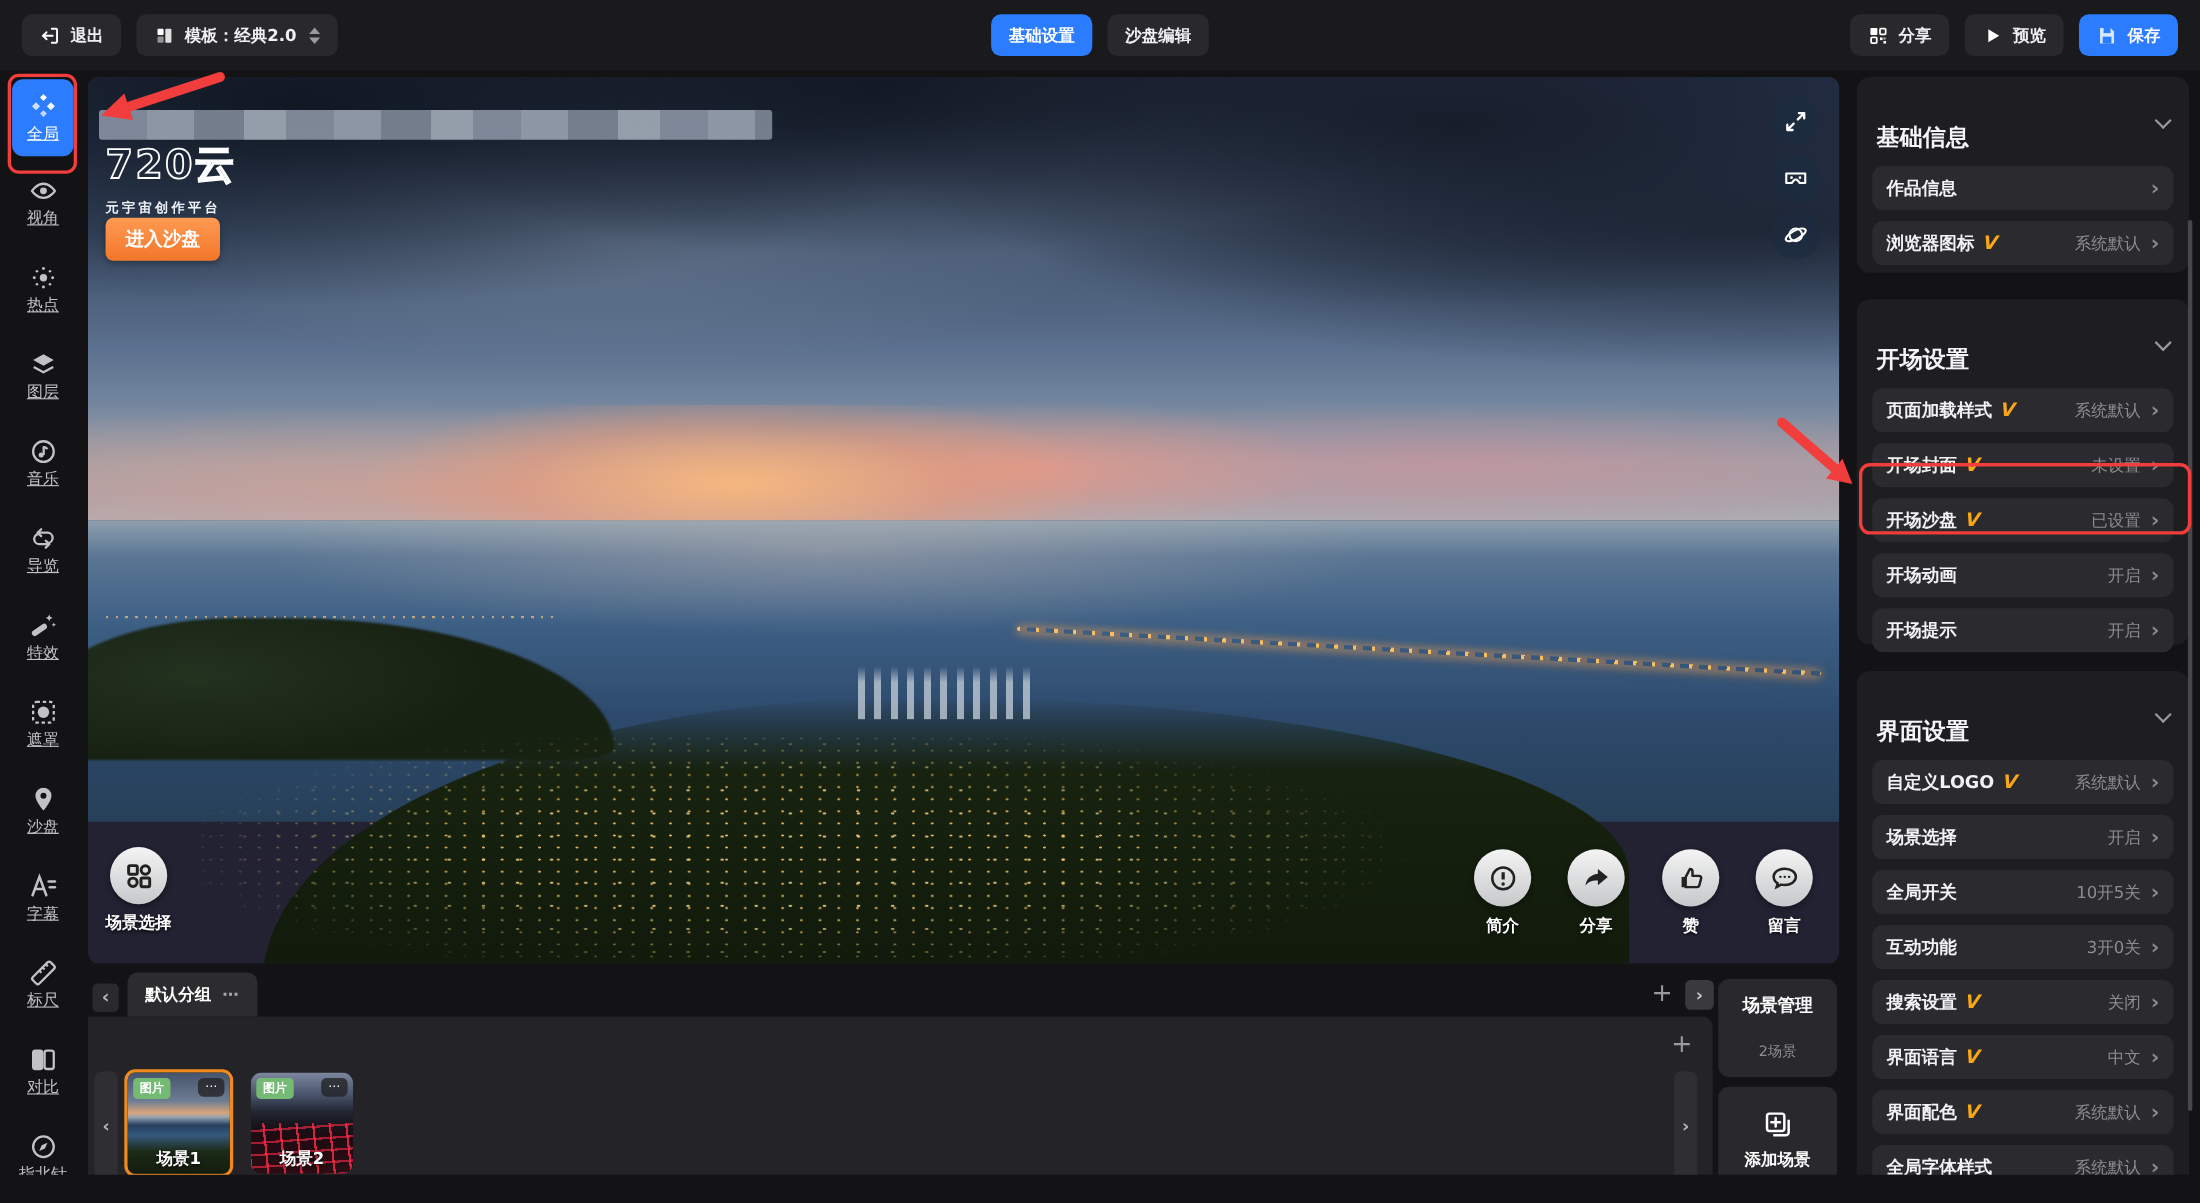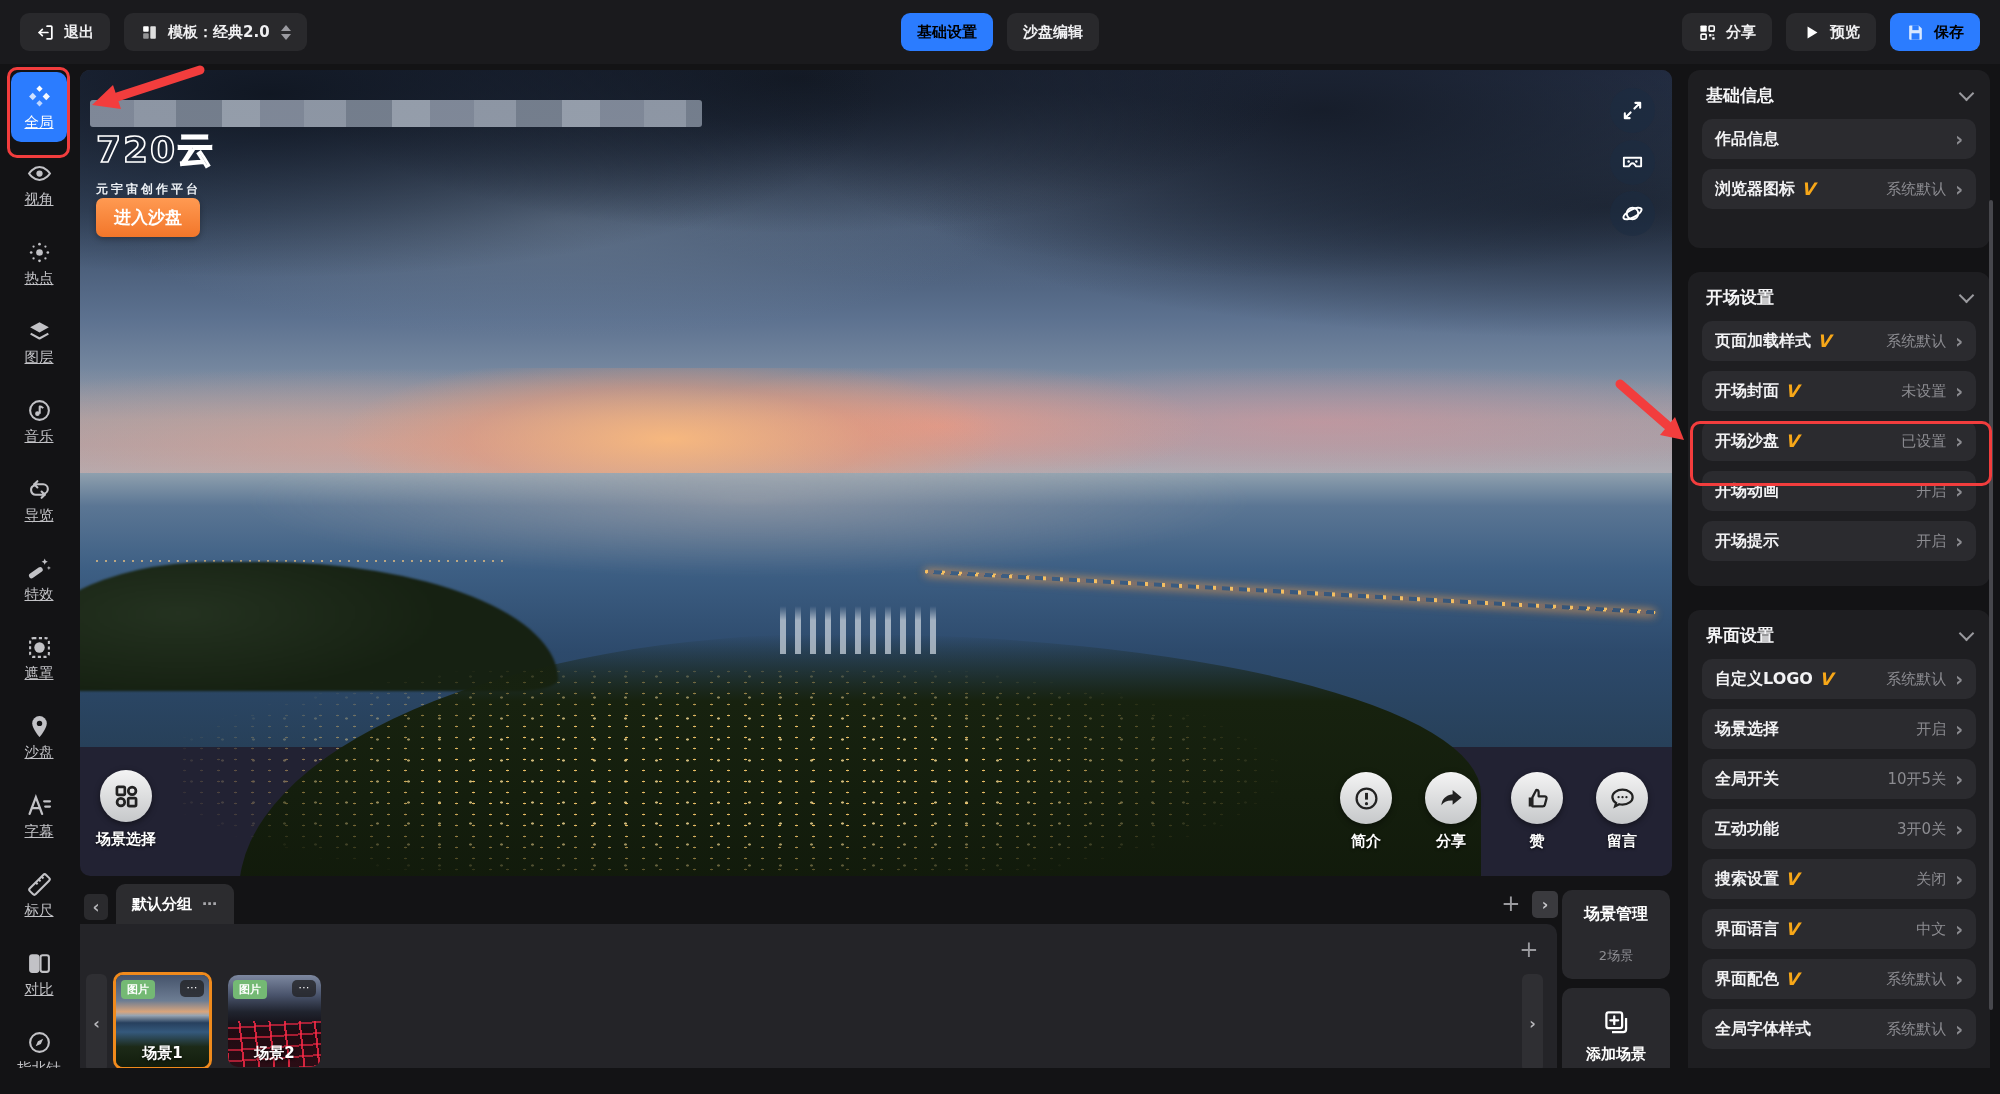--- a/index.html
+++ b/index.html
@@ -6,21 +6,21 @@
     font-family:"DejaVu Sans","Liberation Sans",sans-serif;-webkit-font-smoothing:antialiased;}
   .stage{position:relative;width:2000px;height:1068px;overflow:hidden;background:#131315;color:#eee;}
 
   
   .topbar{position:absolute;left:0;top:0;width:2000px;height:64px;background:#1a1a1d;display:flex;align-items:center;}
   .tb-left{display:flex;gap:14px;margin-left:20px;align-items:center;}
   .tb-center{position:absolute;left:50%;transform:translateX(-50%);display:flex;gap:14px;align-items:center;}
   .tb-right{margin-left:auto;margin-right:20px;display:flex;gap:14px;align-items:center;}
   .btn{display:flex;align-items:center;gap:9px;height:38px;padding:0 16px;background:#29292c;border-radius:9px;
        color:#f0f0f2;font-size:15px;font-weight:bold;cursor:pointer;white-space:nowrap;}
-  .btn.blue{background:#2b7cff;color:#000000;}
+  .btn.blue{background:#2b7cff;color:#ffffff;}
   .btn svg{width:19px;height:19px;flex:0 0 auto;}
   .sorticon{display:flex;flex-direction:column;gap:3px;margin-left:2px;}
   .sorticon i{display:block;width:0;height:0;border-left:5px solid transparent;border-right:5px solid transparent;}
   .sorticon .up{border-bottom:6px solid #9a9aa0;}
   .sorticon .dn{border-top:6px solid #9a9aa0;}
 
   
   .sidebar{position:absolute;left:0;top:64px;width:78px;height:1030px;display:flex;flex-direction:column;align-items:center;padding-top:12px;box-sizing:border-box;}
   .s-item{width:62px;height:58px;margin-bottom:21px;display:flex;flex-direction:column;align-items:center;justify-content:center;gap:5px;color:#c2c2c6;cursor:pointer;flex:0 0 auto;}
   .s-item svg{width:25px;height:25px;}
@@ -123,21 +123,21 @@
   .sc-manager .t1{font-size:16px;font-weight:bold;color:#fff;}
   .sc-manager .t2{font-size:13px;color:#8e8e93;}
   .sc-add{top:988px;height:97px;gap:9px;color:#fff;}
   .sc-add svg{width:27px;height:27px;}
   .sc-add .t1{font-size:15px;font-weight:bold;}
 
   
   .sec{position:absolute;left:1688px;width:302px;background:#1e1e21;border-radius:12px;box-sizing:border-box;padding-top:14px;}
   .sec1{top:70px;height:178px;} .sec2{top:272px;height:314px;} .sec3{top:610px;height:475px;}
   .sec-h{display:flex;align-items:center;justify-content:space-between;padding:0 18px 12px;cursor:pointer;}
-  .sec-h .st{font-size:17px;font-weight:bold;color:#f5f5f7;}
+  .sec-h .st{font-size:21px;font-weight:bold;color:#f5f5f7;margin-top:27px;}
   .chevd{width:9px;height:9px;border-right:2.5px solid #9a9a9e;border-bottom:2.5px solid #9a9a9e;transform:rotate(45deg);margin-top:-4px;}
   .row{display:flex;align-items:center;margin:0 14px 10px;height:40px;background:#2b2b2f;border-radius:10px;padding:0 13px;cursor:pointer;}
   .rlabel{font-size:16px;font-weight:bold;color:#f2f2f4;white-space:nowrap;}
   .vip{font-size:17px;font-weight:800;font-style:italic;color:#f7a718;margin-left:8px;transform:skewX(-6deg);}
   .sp{flex:1;}
   .rvalue{font-size:15px;color:#8c8c91;white-space:nowrap;}
   .chevr{font-size:19px;color:#8c8c91;margin-left:9px;font-weight:bold;line-height:1;}
   .rscroll{position:absolute;left:1989px;top:200px;width:4px;height:810px;background:#47474c;border-radius:2px;}
 
   

